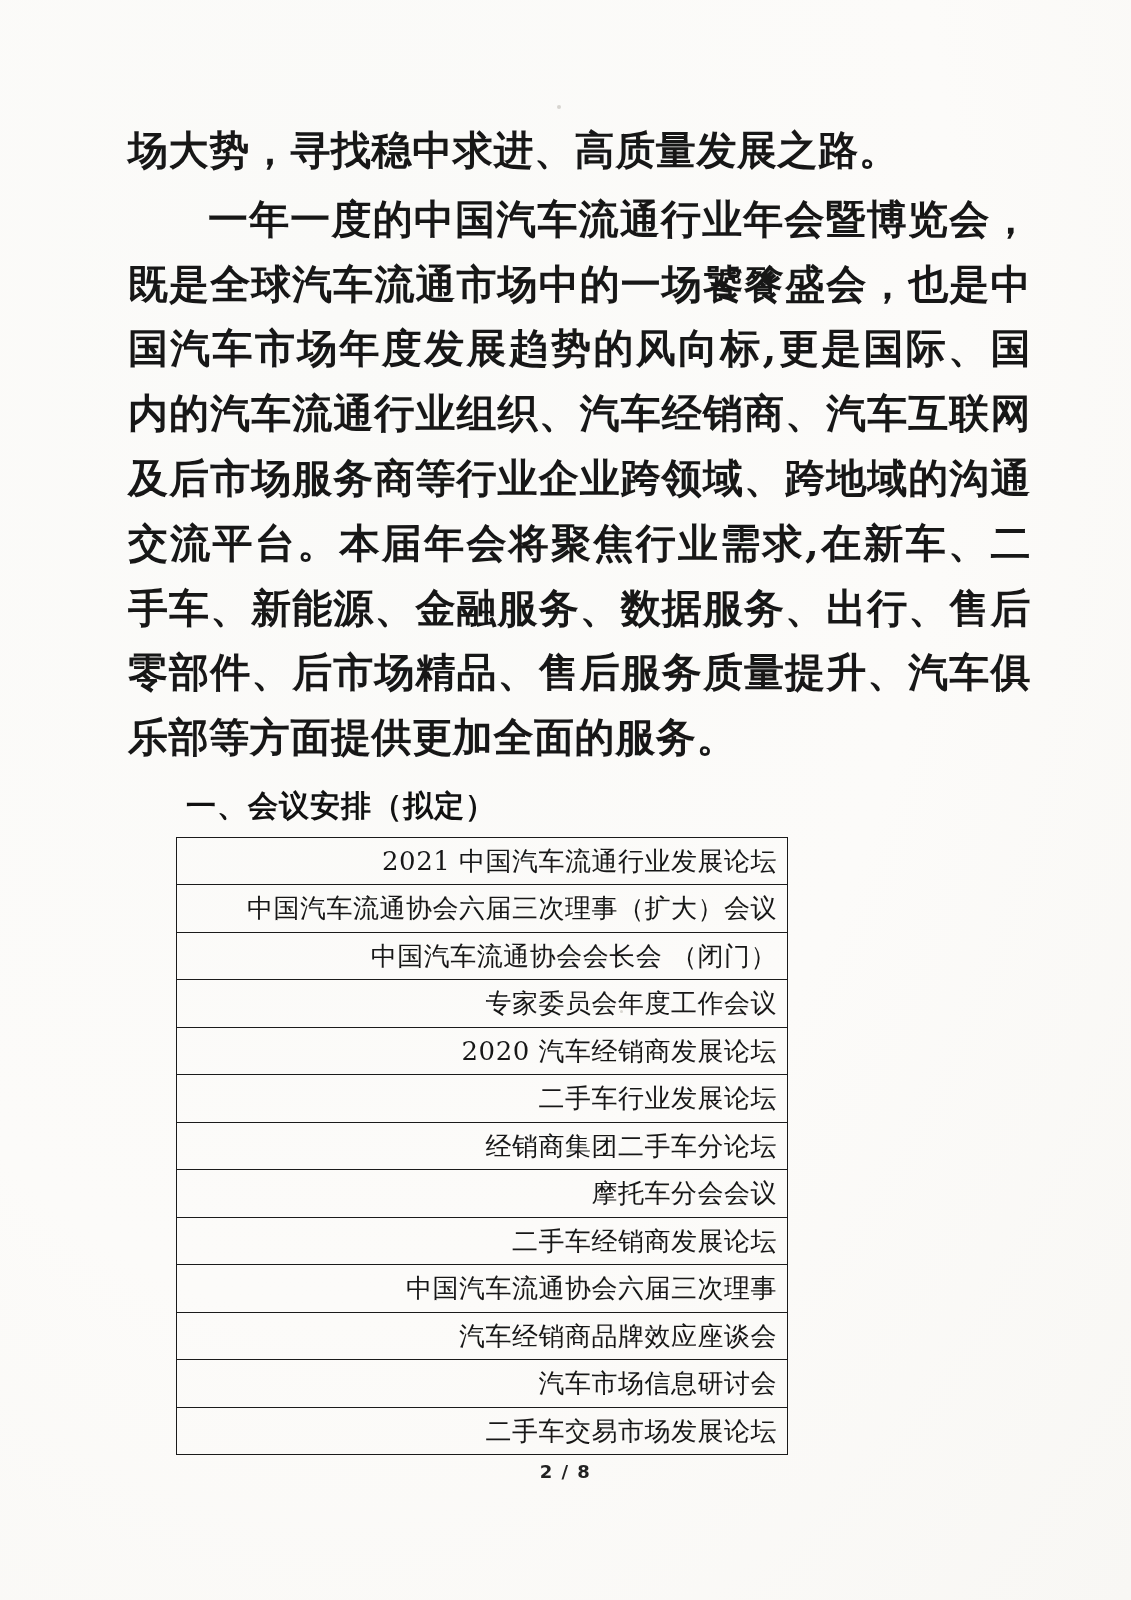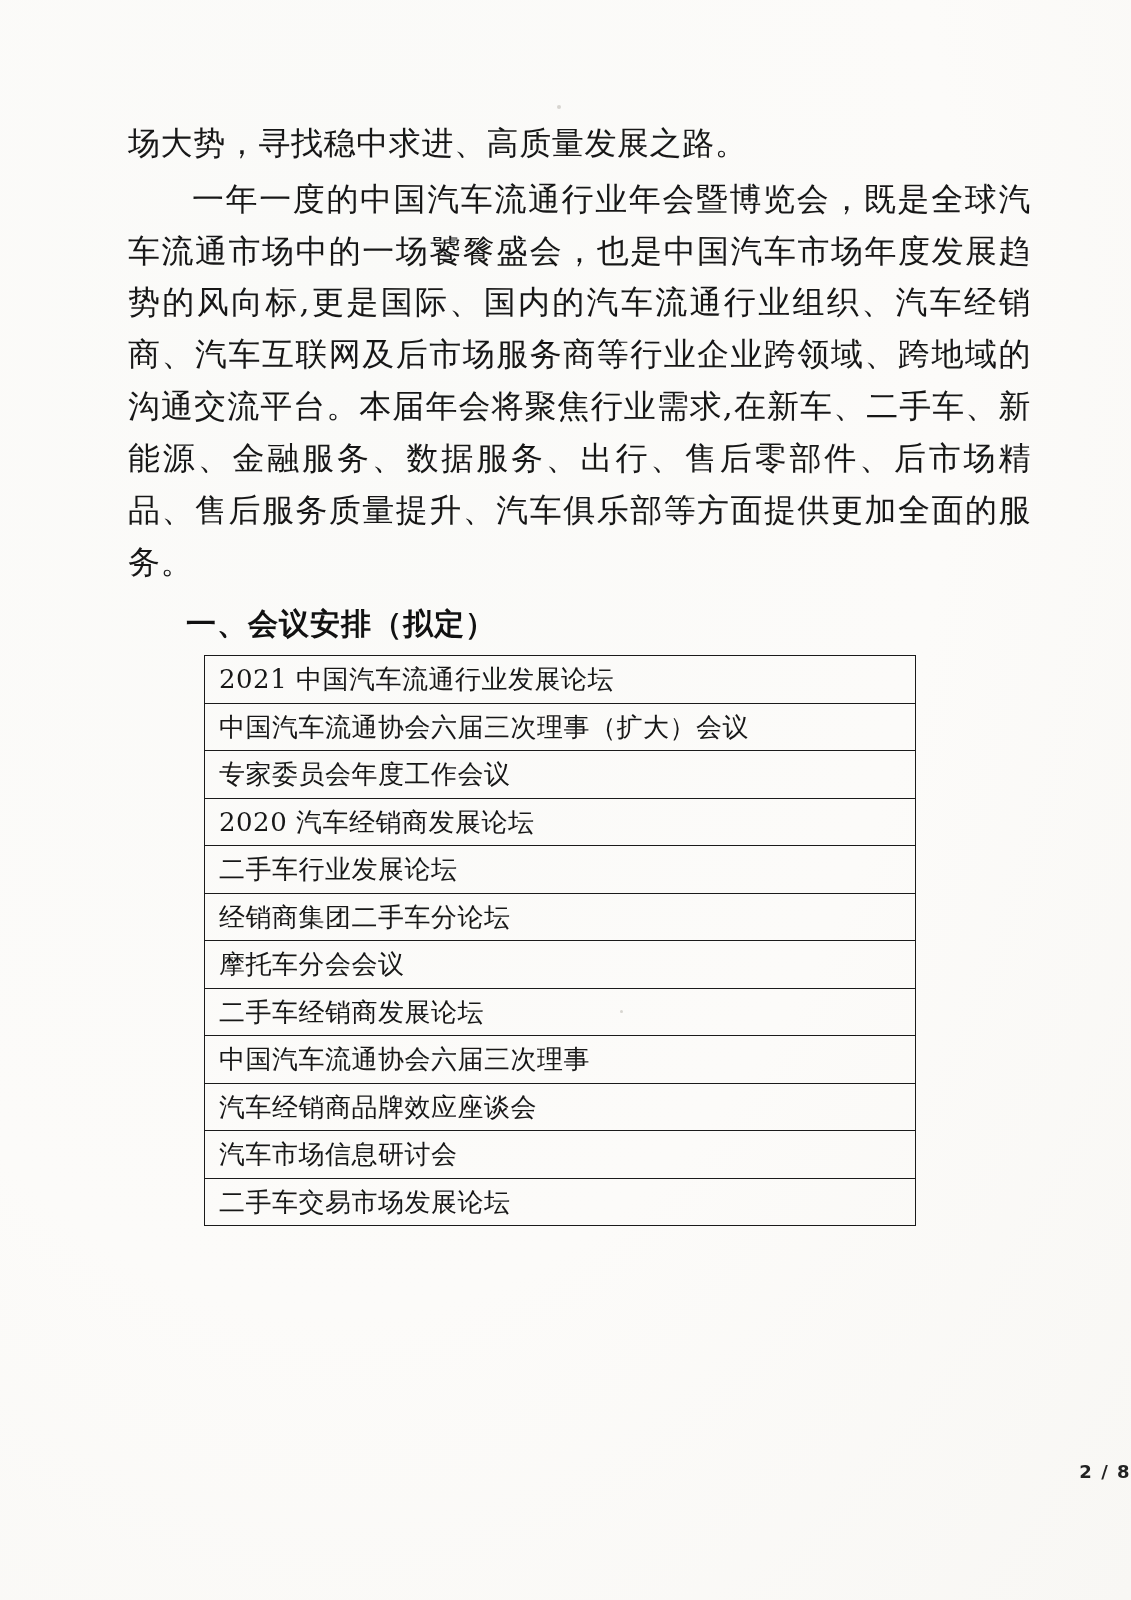--- a/index.html
+++ b/index.html
@@ -25,60 +25,62 @@
     inset: 0;
     background:
       radial-gradient(ellipse at 30% 20%, rgba(250,250,248,1) 0%, rgba(252,251,249,1) 55%, rgba(248,247,244,1) 100%);
     pointer-events: none;
   }
   .content {
     position: relative;
     padding: 118px 100px 0 128px;
   }
   .para {
-    font-size: 32px;
+    font-size: 40px;
     line-height: 1.62;
     letter-spacing: 0.6px;
     text-align: justify;
     text-justify: inter-ideograph;
     margin: 0 0 4px 0;
     color: #171717;
+    font-weight: bold;
   }
   .para.indent {
     text-indent: 2em;
   }
   .heading {
     font-size: 30px;
     font-weight: bold;
     letter-spacing: 1px;
     margin: 16px 0 10px 58px;
     color: #111;
   }
   .agenda-table {
-    width: 712px;
-    margin-left: 76px;
+    width: 612px;
+    margin-left: 48px;
     border-collapse: collapse;
     table-layout: fixed;
+    text-align: right;
   }
   .agenda-table td {
     border: 1.6px solid #1b1b1b;
     height: 46.5px;
     padding: 0 10px 0 14px;
     font-size: 26px;
     letter-spacing: 0.5px;
     color: #171717;
     white-space: nowrap;
     vertical-align: middle;
   }
   .footer {
     position: absolute;
     left: 0;
     right: 0;
     bottom: 118px;
-    text-align: right;
+    text-align: center;
     font-family: "DejaVu Sans", "Liberation Sans", sans-serif;
     font-size: 18px;
     font-weight: bold;
     letter-spacing: 1.5px;
     color: #222;
   }
   .speck {
     position: absolute;
     background: #b9b6ae;
     border-radius: 50%;
@@ -100,20 +102,23 @@
 
     <h2 class="heading">一、会议安排（拟定）</h2>
 
     <table class="agenda-table">
       <tbody>
         <tr>
             <td>2021 中国汽车流通行业发展论坛</td>
           </tr>
         <tr>
             <td>中国汽车流通协会六届三次理事（扩大）会议</td>
+          </tr>
+        <tr>
+            <td>中国汽车流通协会会长会 （闭门）</td>
           </tr>
         <tr>
             <td>专家委员会年度工作会议</td>
           </tr>
         <tr>
             <td>2020 汽车经销商发展论坛</td>
           </tr>
         <tr>
             <td>二手车行业发展论坛</td>
           </tr>

